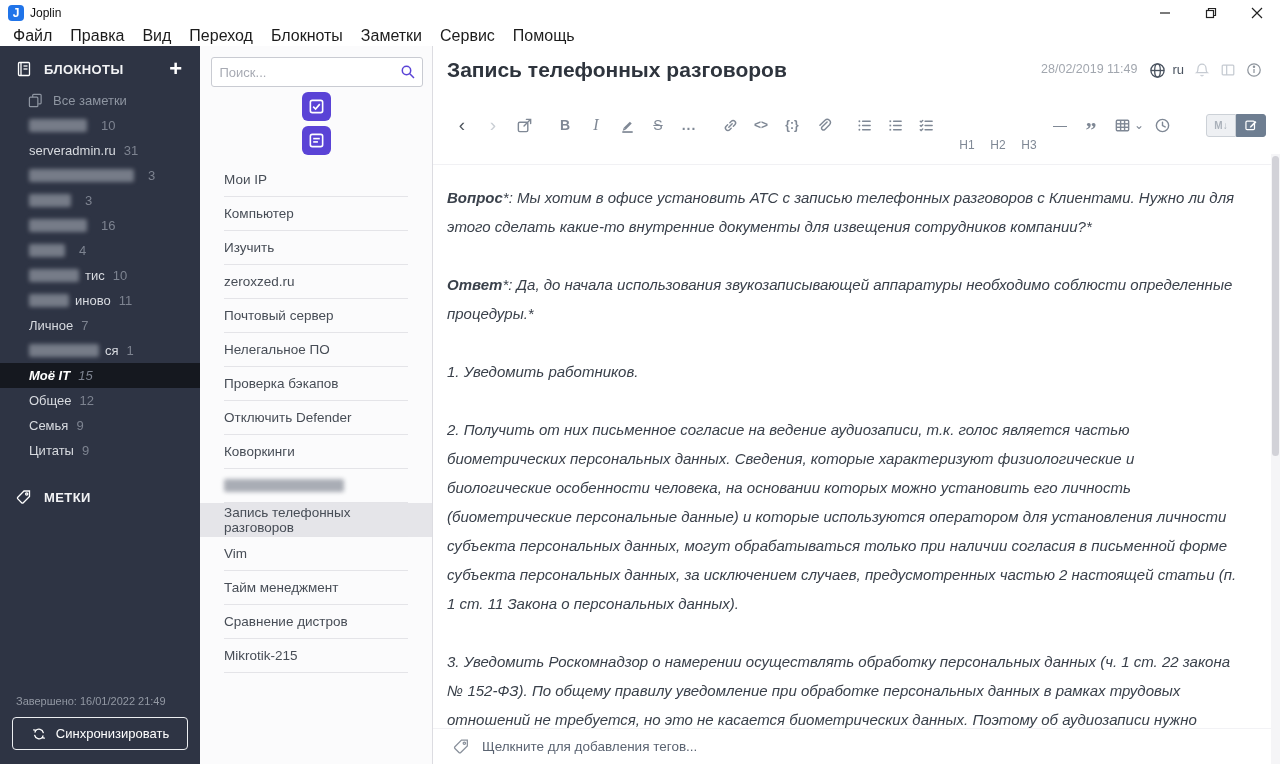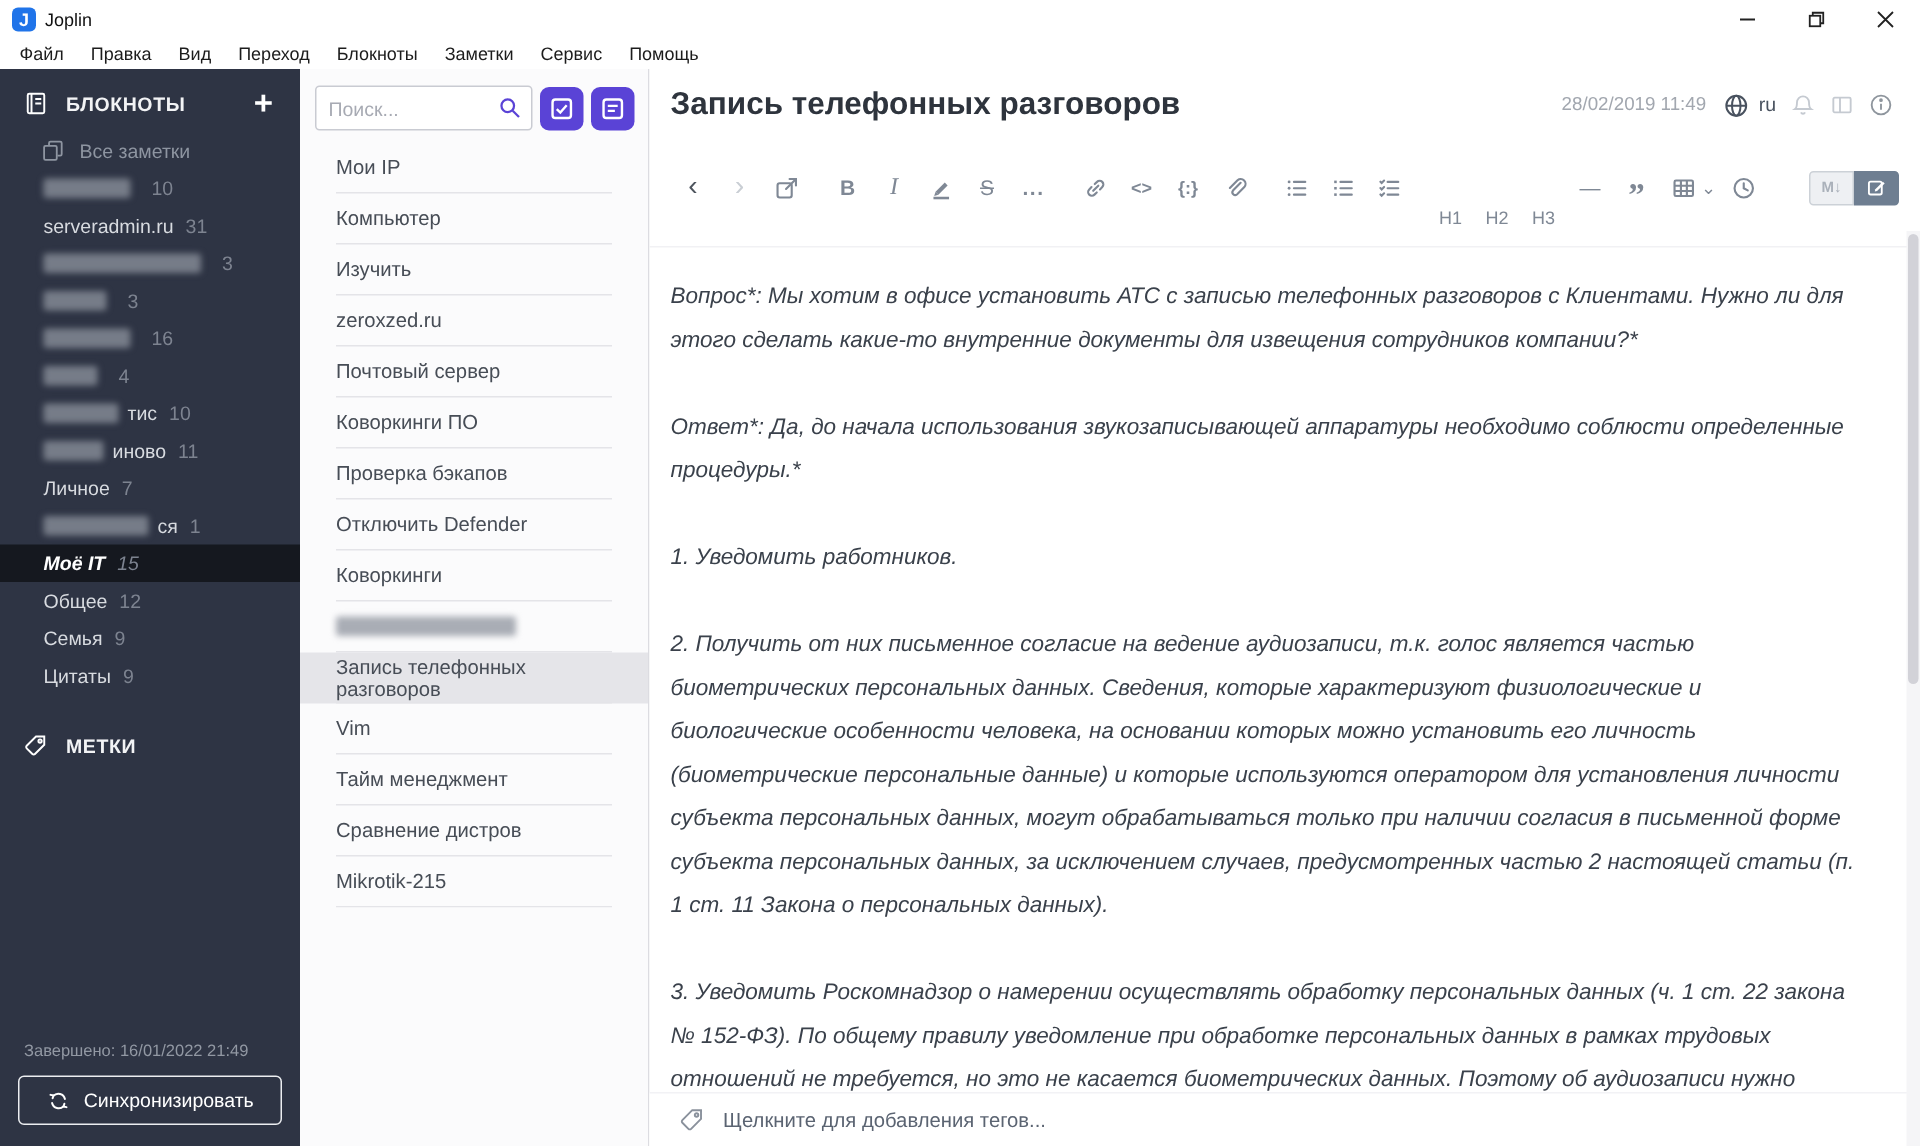--- a/index.html
+++ b/index.html
@@ -17,21 +17,21 @@
   .titlebar{height:25px;display:flex;align-items:center;justify-content:space-between;background:#fff;padding-left:8px;flex:0 0 auto;}
   .title-left{display:flex;align-items:center;gap:6px;}
   .joplin-logo{width:16px;height:16px;border-radius:4px;background:var(--logo_blue);color:#fff;font-weight:bold;font-size:12px;display:flex;align-items:center;justify-content:center;line-height:1;}
   .app-title{font-size:12px;color:#111;}
   .win-controls{display:flex;height:100%;}
   .win-btn{width:46px;height:100%;display:flex;align-items:center;justify-content:center;color:#222;font-size:13px;}
   .win-btn svg{display:block;}
 
   
   .menubar{height:21px;display:flex;align-items:center;background:#fff;padding-left:4px;flex:0 0 auto;}
-  .menu-item{font-size:12px;color:#1c1c1c;padding:0 9px;cursor:default;}
+  .menu-item{font-size:16px;color:#1c1c1c;padding:0 9px;cursor:default;}
 
   
   .main{flex:1;display:flex;min-height:0;}
 
   
   .sidebar{width:200px;background:var(--sidebar_bg);color:#d8dbe0;display:flex;flex-direction:column;flex:0 0 auto;}
   .sb-header{display:flex;align-items:center;padding:12px 10px 8px 16px;gap:12px;}
   .sb-header-label{font-size:13px;font-weight:bold;color:#f2f3f5;letter-spacing:.4px;}
   .sb-plus{margin-left:auto;color:#fff;font-size:22px;font-weight:bold;line-height:1;padding-right:8px;}
   .sb-allnotes{display:flex;align-items:center;gap:10px;padding:5px 8px 5px 28px;color:#8e95a1;font-size:13px;}
@@ -43,21 +43,21 @@
   .redact{display:inline-block;height:13px;background:#767c88;border-radius:2px;filter:blur(2px);margin-right:6px;flex:0 0 auto;}
   .nl-row .redact{background:#a9adb5;}
   .sb-tags{display:flex;align-items:center;gap:12px;padding:26px 8px 6px 16px;}
   .sb-tags-label{font-size:13px;font-weight:bold;color:#f2f3f5;letter-spacing:.4px;}
   .sb-spacer{flex:1;}
   .sb-sync-status{font-size:11px;color:#9298a3;padding:0 0 10px 16px;}
   .sync-btn{margin:0 12px 14px 12px;height:33px;background:transparent;border:1px solid #eceef1;border-radius:4px;color:#fff;font-size:13px;display:flex;align-items:center;justify-content:center;gap:9px;cursor:pointer;}
 
   
   .notelist{width:233px;background:#fbfbfc;border-right:1px solid #dcdce1;display:flex;flex-direction:column;flex:0 0 auto;}
-  .search-row{display:flex;align-items:center;padding:11px 9px 8px 10px;gap:5px;}
+  .search-row{display:flex;align-items:center;padding:11px 9px 8px 10px;gap:5px;flex-direction:column;}
   .search-box{position:relative;flex:1;}
   .search-box input{width:100%;height:30px;border:1px solid #c9cbd2;border-radius:3px;padding:0 26px 0 8px;font-size:13px;color:#444;background:#fff;outline:none;}
   .search-box input::placeholder{color:#a7aab3;}
   .search-icon{position:absolute;right:7px;top:7px;}
   .nl-btn{width:29px;height:29px;border:none;border-radius:6px;background:var(--accent);display:flex;align-items:center;justify-content:center;cursor:pointer;flex:0 0 auto;}
   .nl-items{display:flex;flex-direction:column;overflow:hidden;}
   .nl-row{padding:0 24px;cursor:default;}
   .nl-inner{height:34px;display:flex;align-items:center;border-bottom:1px solid #e4e4e8;font-size:13.5px;color:#474d56;}
   .nl-row.selected{background:#e5e5e9;}
 
@@ -79,21 +79,21 @@
   .tb.quote{font-family:"Liberation Serif",serif;font-size:22px;line-height:10px;padding-top:10px;font-weight:bold;}
   .tb.more{letter-spacing:1px;font-weight:bold;}
   .tb.code{font-size:12px;font-weight:bold;}
   .tb-gap{width:10px;}
   .tb-chev{color:#7f8895;font-size:12px;margin-left:-6px;margin-right:5px;}
   .view-toggle{margin-left:auto;display:flex;}
   .seg{width:30px;height:23px;display:flex;align-items:center;justify-content:center;border:1px solid #ccd1d7;background:#eef0f3;color:#aab1ba;font-size:10px;font-weight:bold;border-radius:3px 0 0 3px;cursor:pointer;}
   .seg.active{background:#6e7e91;border-color:#6e7e91;border-radius:0 3px 3px 0;color:#fff;}
   .ed-body{flex:1;overflow:hidden;padding:18px 40px 0 14px;font-size:15px;font-style:italic;color:var(--editor_text);}
   .ed-body p{line-height:29px;margin-bottom:29px;}
-  .ed-body .lead{font-weight:normal;}
+  .ed-body .lead{font-weight:bold;}
   .ed-scrollbar{position:absolute;right:0;top:108px;bottom:0;width:9px;background:#f5f5f7;}
   .ed-scrollbar .thumb{position:absolute;top:2px;left:1px;width:7px;height:300px;background:#d2d2d8;border-radius:4px;}
   .tagbar{height:36px;display:flex;align-items:center;gap:12px;padding-left:20px;border-top:1px solid #f2f2f5;background:#fff;flex:0 0 auto;}
   .tagbar-text{font-size:13.5px;color:#5b6472;}
 </style>
 </head>
 <body>
 
 <div id="app">
 
@@ -300,21 +300,21 @@
           </div>
           <div class="nl-row">
             <div class="nl-inner">
 
               <span>Почтовый сервер</span>
             </div>
           </div>
           <div class="nl-row">
             <div class="nl-inner">
 
-              <span>Коворкинги ПО</span>
+              <span>Нелегальное ПО</span>
             </div>
           </div>
           <div class="nl-row">
             <div class="nl-inner">
 
               <span>Проверка бэкапов</span>
             </div>
           </div>
           <div class="nl-row">
             <div class="nl-inner">

